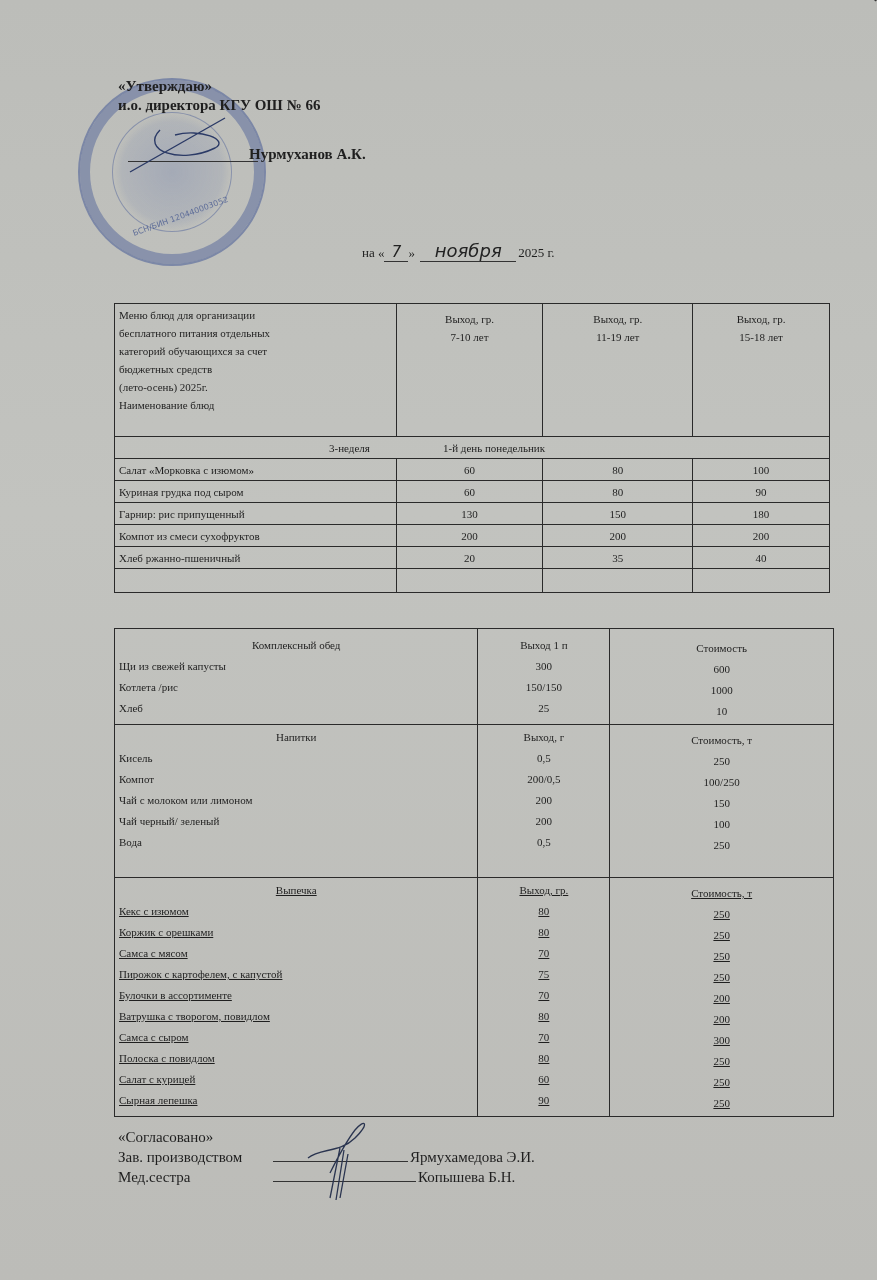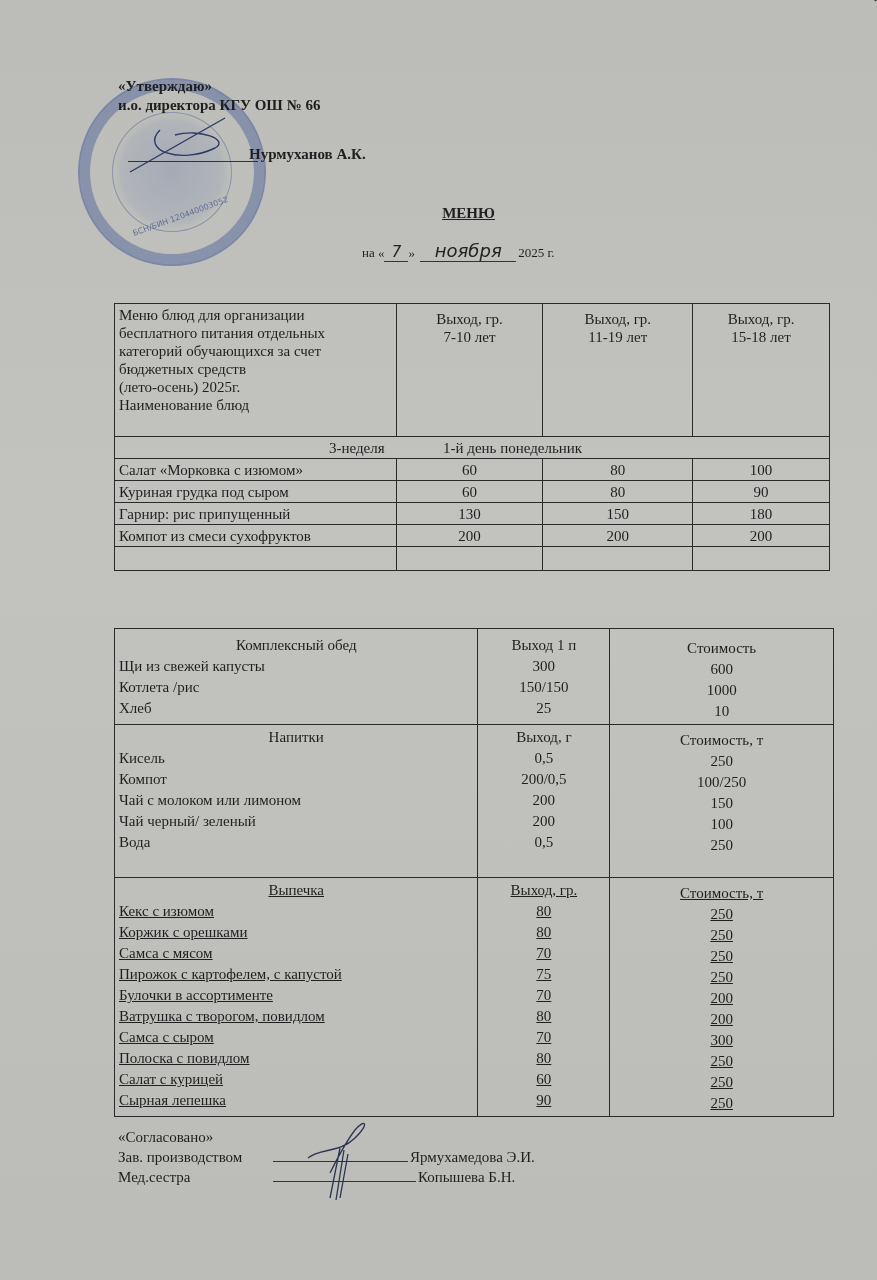--- a/index.html
+++ b/index.html
@@ -47,21 +47,21 @@
     position: absolute; left: 0; width: 877px; top: 205px; text-align: center;
     font-weight: bold; font-size: 15px; text-decoration: underline;
     padding-left: 60px;
   }
   .date-line {
     position: absolute; left: 362px; top: 240px; font-size: 13px; white-space: nowrap;
   }
   .date-line .day { display: inline-block; width: 24px; border-bottom: 1px solid #333; text-align: center; font-family: "DejaVu Sans", sans-serif; font-style: italic; font-size: 15px; color: #222; }
   .date-line .month { display: inline-block; width: 96px; border-bottom: 1px solid #333; text-align: center; font-family: "DejaVu Sans", sans-serif; font-style: italic; font-size: 18px; color: #222; margin: 0 2px; }
 
-  table { border-collapse: collapse; position: absolute; font-size: 15px; padding-left: 8px; }
+  table { border-collapse: collapse; position: absolute; font-size: 11px; padding-left: 8px; }
   td { border: 1px solid #2a2a2a; vertical-align: top; }
   
   .t1 { left: 114px; top: 303px; width: 716px; }
   .t1 td { padding: 0 4px; line-height: 18px; }
   .t1 .head td { height: 133px; padding-top: 6px; }
   .t1 .c0 { width: 282px; }
   .t1 .c1 { width: 147px; text-align: center; }
   .t1 .c2 { width: 150px; text-align: center; }
   .t1 .c3 { width: 137px; text-align: center; }
   .t1 .head .c0 { padding-top: 2px; }
@@ -108,21 +108,20 @@
   <div class="approve">
     <span class="l1">«Утверждаю»</span>
     <span class="l2">и.о. директора  КГУ ОШ № 66</span>
     <span class="sig-line"></span>
     <span class="l3">Нурмуханов А.К.</span>
   </div>
   <svg class="director-sig" viewBox="0 0 140 70">
     <path d="M10 62 L105 8 M40 20 C 20 40, 60 55, 95 38 C 110 30, 80 18, 55 25" stroke="#2b3a66" stroke-width="1.4" fill="none"></path>
   </svg>
 
-  <div class="title">МЕНЮ</div>
   <div class="date-line">
     <span>на «</span><span class="day">7</span><span>»</span>
     <span class="month">ноября</span><span>2025 г.</span>
   </div>
 
   <table class="t1">
     <tbody>
         <tr class="head">
       <td class="c0">
         <span class="item">Меню блюд для организации</span>
@@ -167,20 +166,26 @@
       <td class="c0">Гарнир: рис припущенный</td>
       <td class="c1">130</td>
       <td class="c2">150</td>
       <td class="c3">180</td>
     </tr>
     <tr class="row">
       <td class="c0">Компот из смеси сухофруктов</td>
       <td class="c1">200</td>
       <td class="c2">200</td>
       <td class="c3">200</td>
+    </tr>
+    <tr class="row">
+      <td class="c0">Хлеб ржанно-пшеничный</td>
+      <td class="c1">20</td>
+      <td class="c2">35</td>
+      <td class="c3">40</td>
     </tr>
     <tr class="empty">
       <td class="c0"></td>
       <td class="c1"></td>
       <td class="c2"></td>
       <td class="c3"></td>
     </tr>
   </tbody>
     </table>
 

